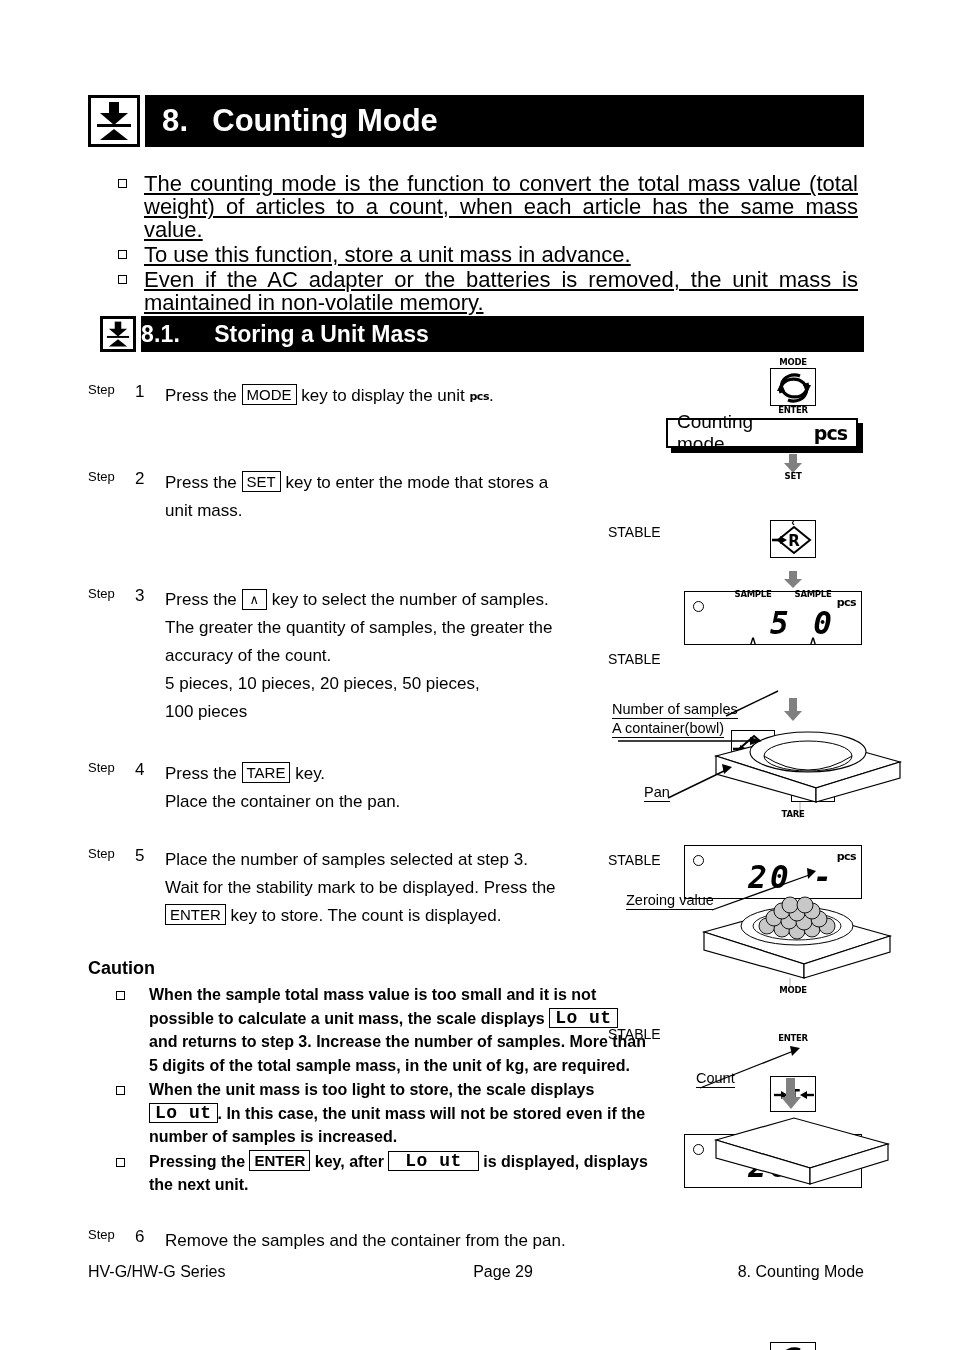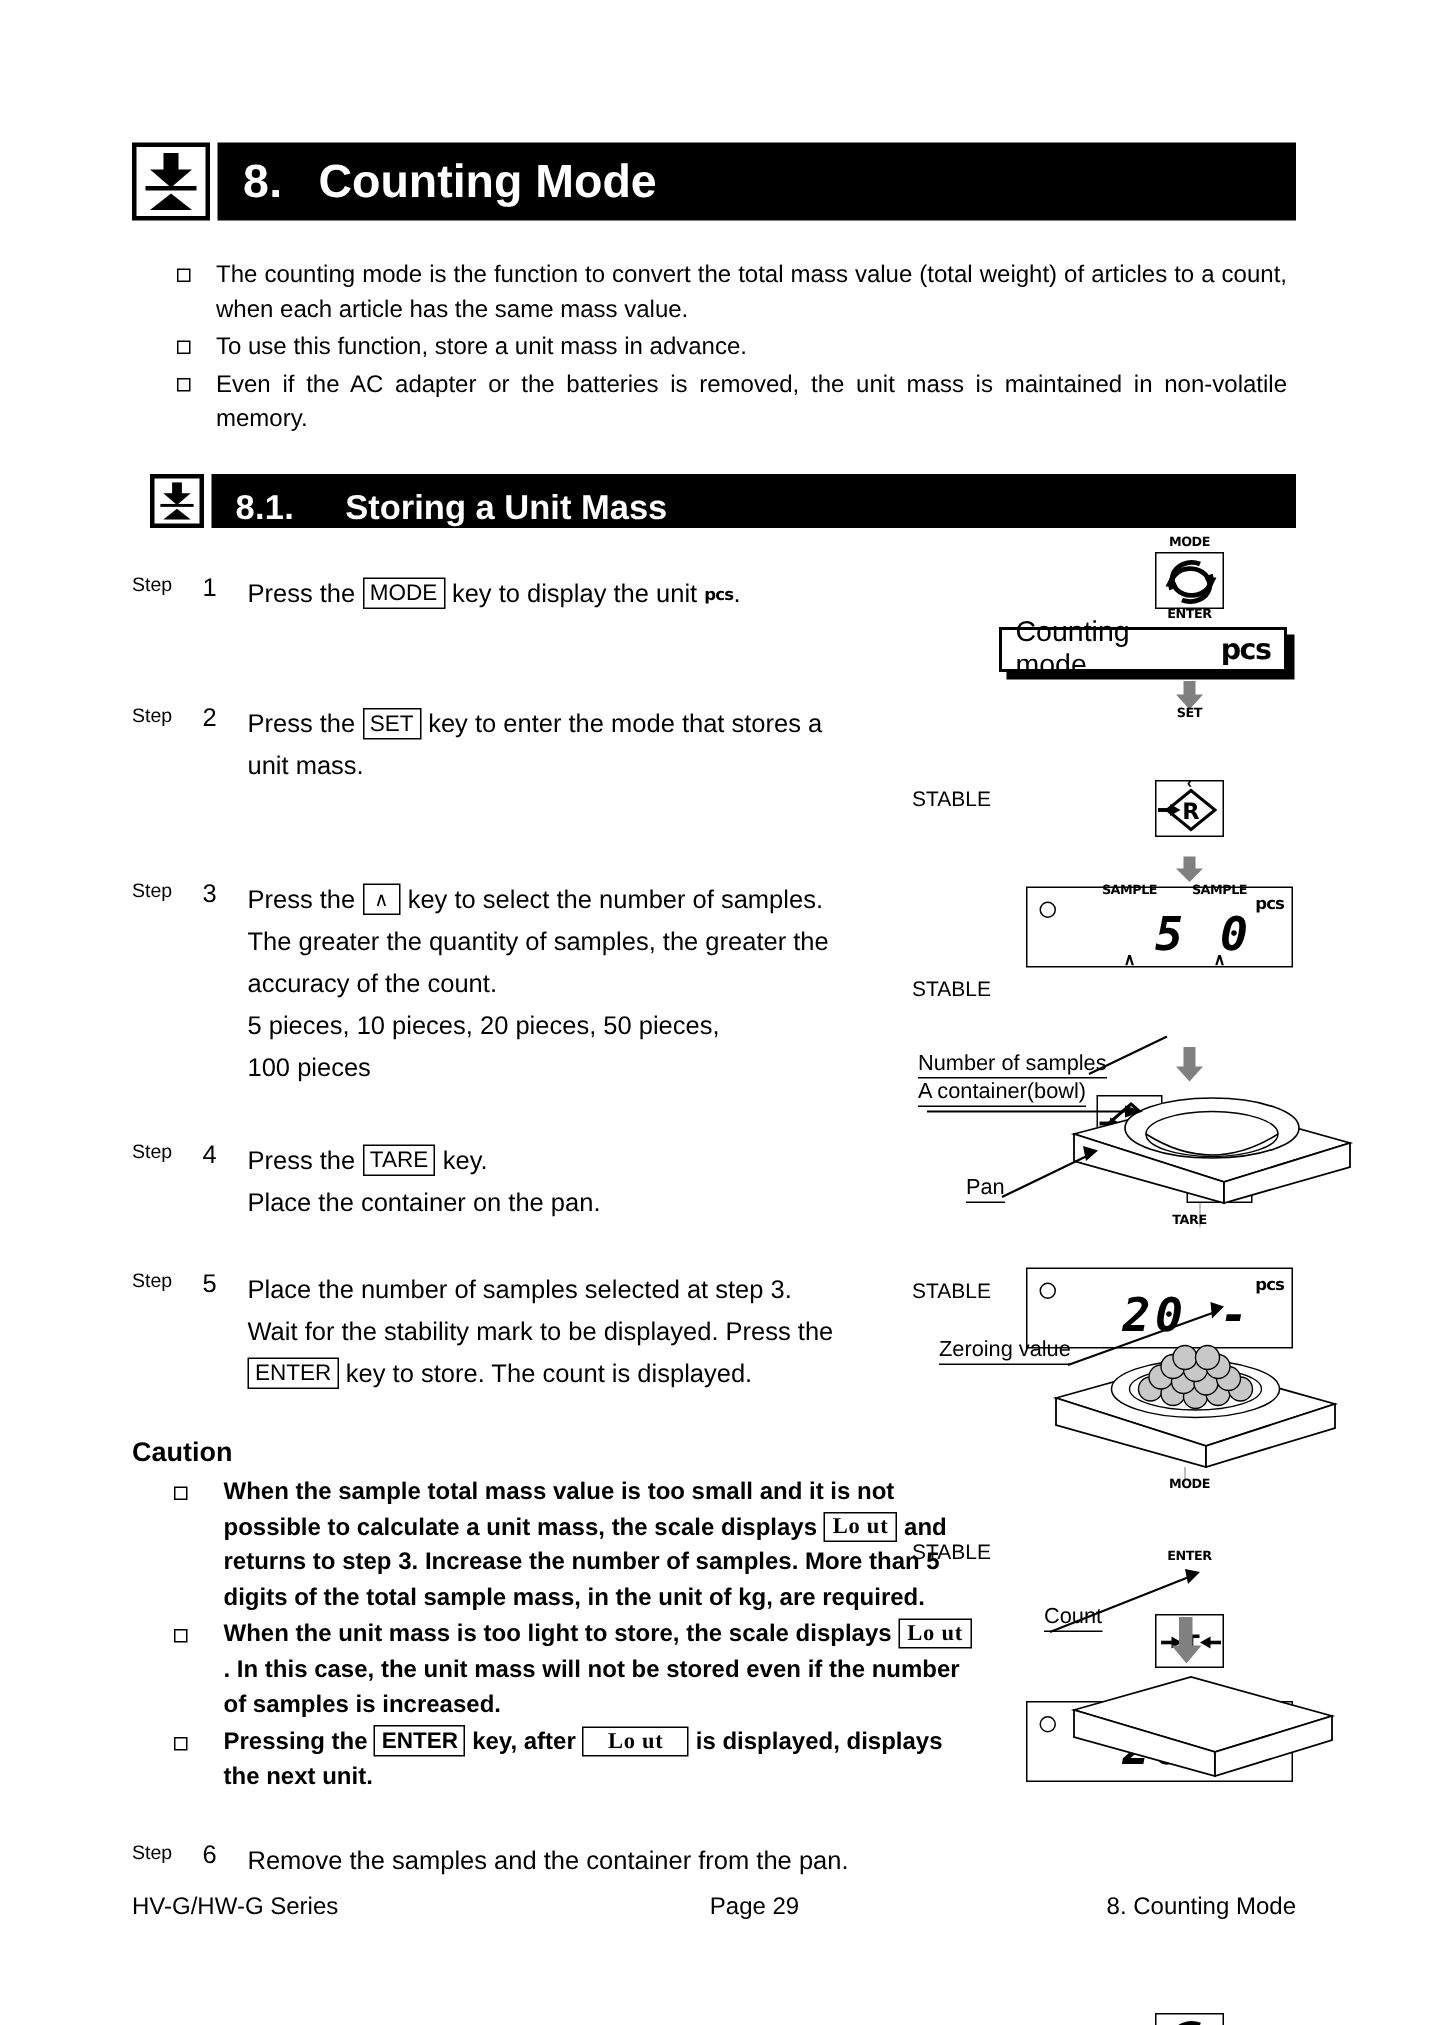--- a/index.html
+++ b/index.html
@@ -49,21 +49,21 @@
     font-weight: bold;
   }
 
   #chapter-banner { left: 88px; top: 95px; width: 776px; height: 52px; }
   #chapter-banner .banner-icon { width: 52px; margin-right: 5px; }
   #chapter-banner .banner-bar { padding-left: 17px; font-size: 31px; }
   #chapter-banner .banner-num { margin-right: 24px; }
 
   #section-banner { left: 100px; top: 316px; width: 764px; height: 36px; }
   #section-banner .banner-icon { width: 36px; margin-right: 5px; }
-  #section-banner .banner-bar { padding-left: 16px; font-size: 23px; align-items: flex-end; }
+  #section-banner .banner-bar { font-size: 23px; }
   #section-banner .banner-num { margin-right: 34px; }
 
   
   .scale-glyph { position: absolute; inset: 0; }
 
   
   #intro {
     position: absolute;
     left: 118px;
     top: 172px;
@@ -78,23 +78,24 @@
     flex: 0 0 auto;
     width: 9px;
     height: 9px;
     border: 1.4px solid #000;
     box-sizing: border-box;
     margin-top: 7px;
     margin-right: 17px;
   }
   .bullet-text {
     flex: 1 1 auto;
-    font-size: 16px;
+    font-size: 22px;
     line-height: 23px;
     text-align: justify;
+    text-decoration: underline;
   }
 
   
   #steps { position: absolute; left: 88px; top: 382px; width: 540px; }
   .step {
     display: flex;
     align-items: flex-start;
     position: absolute;
     left: 0;
   }
@@ -122,22 +123,22 @@
     font-size: 11px;
     letter-spacing: -0.5px;
     vertical-align: 1px;
   }
 
   
   .lcd-token {
     display: inline-block;
     border: 1.3px solid #000;
     padding: 0 5px;
-    font-family: Liberation Serif, serif;
-    font-size: 15px;
+    font-family: Liberation Mono, monospace;
+    font-size: 18px;
     line-height: 18px;
     letter-spacing: 0.5px;
     background: #fff;
     vertical-align: 1px;
   }
   .lcd-token.wide { padding: 0 16px; }
 
   
   #caution { position: absolute; left: 88px; top: 958px; width: 560px; }
   #caution-title { font-size: 18px; font-weight: bold; margin-bottom: 4px; }

